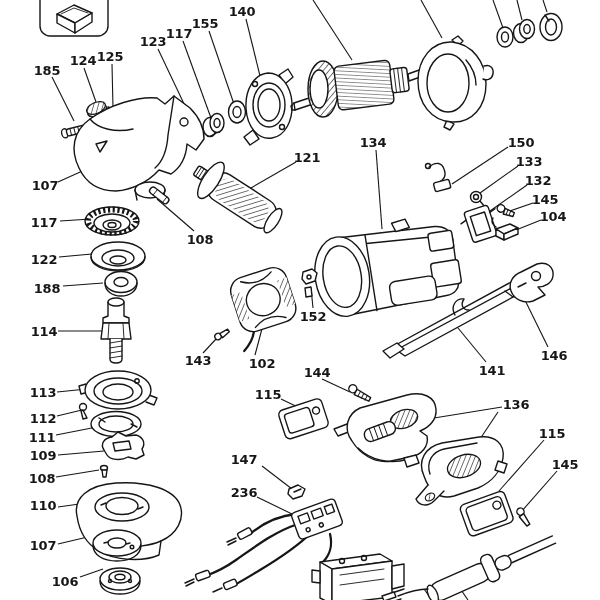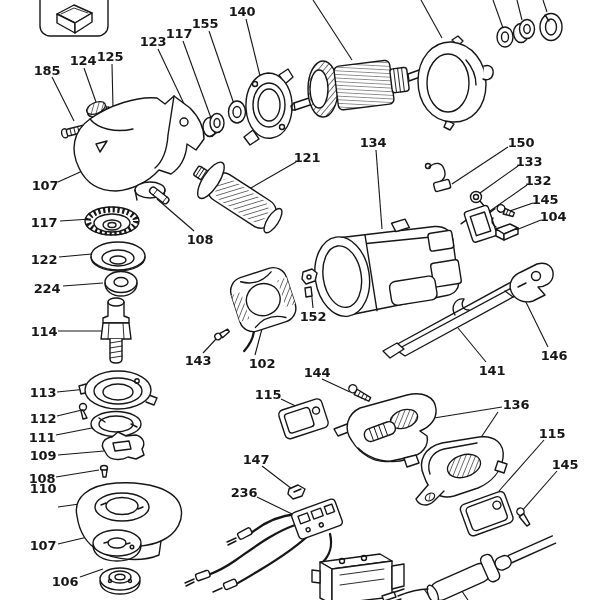--- a/index.html
+++ b/index.html
@@ -427,44 +427,44 @@
 <div class="lbl" style="left:47px;top:70px">185</div>
 <div class="lbl" style="left:83px;top:60px">124</div>
 <div class="lbl" style="left:110px;top:56px">125</div>
 <div class="lbl" style="left:153px;top:41px">123</div>
 <div class="lbl" style="left:179px;top:33px">117</div>
 <div class="lbl" style="left:205px;top:23px">155</div>
 <div class="lbl" style="left:242px;top:11px">140</div>
 <div class="lbl" style="left:45px;top:185px">107</div>
 <div class="lbl" style="left:44px;top:222px">117</div>
 <div class="lbl" style="left:44px;top:259px">122</div>
-<div class="lbl" style="left:47px;top:288px">224</div>
+<div class="lbl" style="left:47px;top:288px">188</div>
 <div class="lbl" style="left:307px;top:157px">121</div>
 <div class="lbl" style="left:200px;top:239px">108</div>
 <div class="lbl" style="left:373px;top:142px">134</div>
 <div class="lbl" style="left:521px;top:142px">150</div>
 <div class="lbl" style="left:529px;top:161px">133</div>
 <div class="lbl" style="left:538px;top:180px">132</div>
 <div class="lbl" style="left:545px;top:199px">145</div>
 <div class="lbl" style="left:553px;top:216px">104</div>
 <div class="lbl" style="left:44px;top:331px">114</div>
 <div class="lbl" style="left:198px;top:360px">143</div>
 <div class="lbl" style="left:262px;top:363px">102</div>
 <div class="lbl" style="left:313px;top:316px">152</div>
 <div class="lbl" style="left:492px;top:370px">141</div>
 <div class="lbl" style="left:554px;top:355px">146</div>
 <div class="lbl" style="left:43px;top:392px">113</div>
 <div class="lbl" style="left:43px;top:418px">112</div>
 <div class="lbl" style="left:42px;top:437px">111</div>
 <div class="lbl" style="left:43px;top:455px">109</div>
 <div class="lbl" style="left:42px;top:478px">108</div>
-<div class="lbl" style="left:43px;top:488px">110</div>
+<div class="lbl" style="left:43px;top:505px">110</div>
 <div class="lbl" style="left:43px;top:545px">107</div>
 <div class="lbl" style="left:65px;top:581px">106</div>
 <div class="lbl" style="left:317px;top:372px">144</div>
 <div class="lbl" style="left:268px;top:394px">115</div>
 <div class="lbl" style="left:516px;top:404px">136</div>
 <div class="lbl" style="left:552px;top:433px">115</div>
 <div class="lbl" style="left:565px;top:464px">145</div>
-<div class="lbl" style="left:256px;top:459px">147</div>
+<div class="lbl" style="left:244px;top:459px">147</div>
 <div class="lbl" style="left:244px;top:492px">236</div>
 
 </div>
 
 </body></html>

